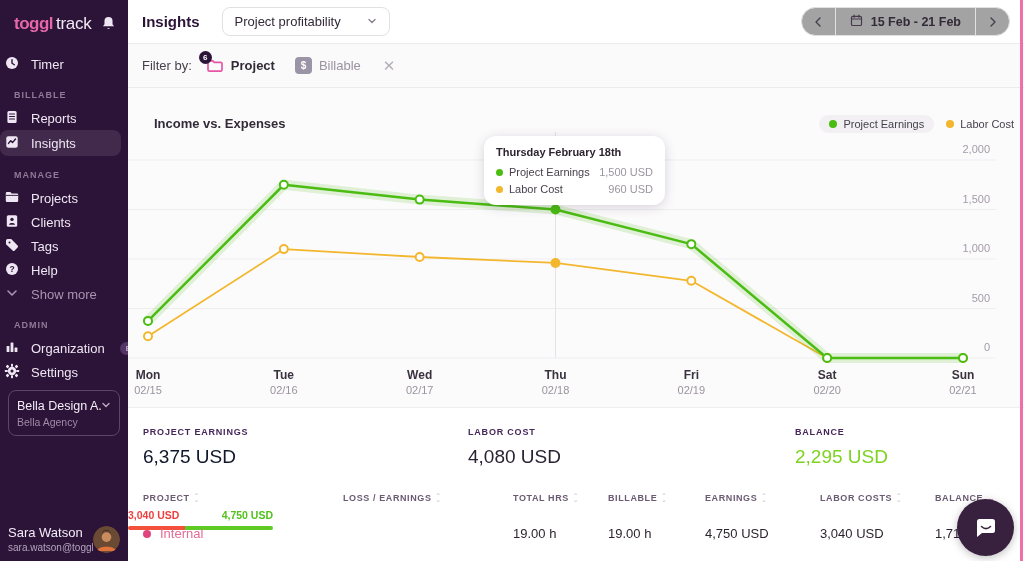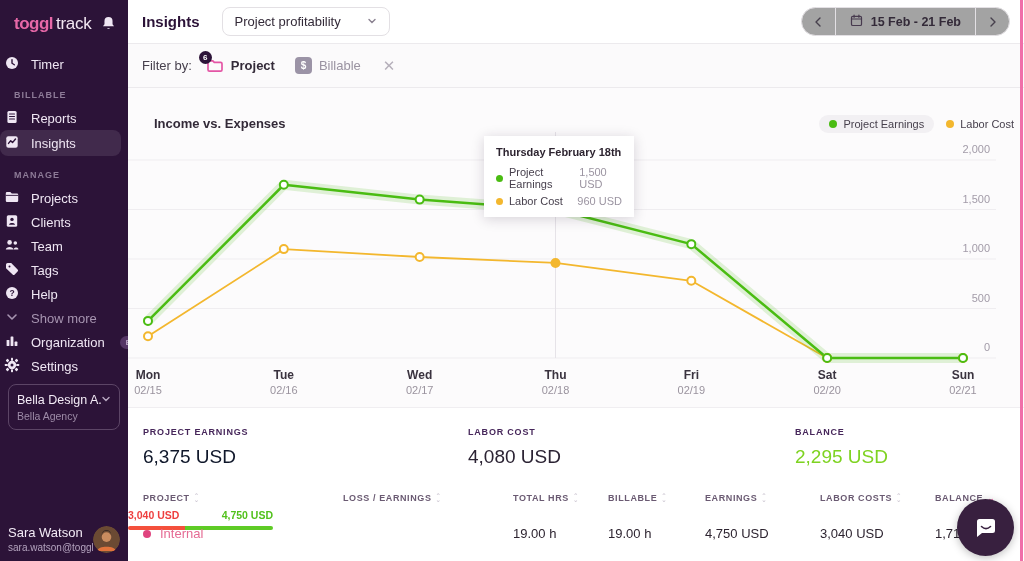--- a/index.html
+++ b/index.html
@@ -48,21 +48,21 @@
   .clear-x { color: #b5afba; font-size: 15px; cursor: pointer; margin-left: 2px; }
 
   .chart-panel { position: absolute; left: 0; top: 88px; width: 100%; height: 320px; background: #fcfbfc; border-bottom: 1px solid #f0eef1; }
   .chart-title { position: absolute; left: 26px; top: 28px; font-size: 13px; font-weight: bold; color: #332a38; }
   .legend { position: absolute; right: 10px; top: 27px; display: flex; align-items: center; gap: 12px; }
   .legend-item { display: flex; align-items: center; gap: 6px; font-size: 11px; color: #47404d; cursor: pointer; }
   .legend-item.pill { background: #f2f0f3; border-radius: 10px; padding: 3px 10px; }
   .ldot { width: 8px; height: 8px; border-radius: 50%; }
   #chart-svg { position: absolute; left: 0; top: 0; }
 
-  .tooltip { position: absolute; left: 356px; top: 48px; width: 150px; background: #fff; border-radius: 0; box-shadow: 0 2px 12px rgba(40,20,50,.18); padding: 10px 12px; z-index: 5; }
+  .tooltip { position: absolute; left: 356px; top: 48px; width: 181px; background: #fff; border-radius: 12px; box-shadow: 0 2px 12px rgba(40,20,50,.18); padding: 10px 12px; z-index: 5; }
   .tt-title { font-size: 11px; font-weight: bold; color: #2d2430; margin-bottom: 8px; }
   .tt-row { display: flex; align-items: center; gap: 6px; font-size: 11px; color: #47404d; margin-top: 5px; }
   .tt-dot { width: 7px; height: 7px; border-radius: 50%; flex: 0 0 auto; }
   .tt-val { margin-left: auto; color: #9b94a1; }
 
   .summary { position: absolute; left: 0; top: 415px; width: 100%; height: 66px; }
   .sum-card { position: absolute; top: 12px; }
   .sum-label { font-size: 9px; font-weight: bold; letter-spacing: 0.8px; color: #46265a; }
   .sum-value { font-size: 19px; color: #2b2333; margin-top: 9px; }
   .sum-0 { left: 15px; } .sum-1 { left: 340px; } .sum-2 { left: 667px; }
@@ -142,48 +142,40 @@
     <div class="side-item">
       <span><svg width="16" height="16" viewBox="0 0 16 16">
             <rect x="2.8" y="2.2" width="10.4" height="11.6" rx="1.6" fill="#efe6f3"></rect>
             <circle cx="8" cy="6.4" r="1.7" fill="#2c1338"></circle>
             <path d="M5 11.8c0-2.4 6-2.4 6 0z" fill="#2c1338"></path>
           </svg></span>
       <span class="lbl">Clients</span>
     </div>
     <div class="side-item">
       <span><svg width="16" height="16" viewBox="0 0 16 16">
-            <circle cx="5.6" cy="5.4" r="2.3" fill="#efe6f3"></circle>
-            <path d="M1.8 12.6c0-3.4 7.6-3.4 7.6 0z" fill="#efe6f3"></path>
-            <circle cx="11.3" cy="6" r="1.8" fill="#efe6f3"></circle>
-            <path d="M9.6 12.6c.3-2.6 4.8-2.6 4.8-.2z" fill="#efe6f3"></path>
-          </svg></span>
-      <span class="lbl">Team</span>
-    </div>
-    <div class="side-item">
-      <span><svg width="16" height="16" viewBox="0 0 16 16">
             <path d="M2 3.6A1.6 1.6 0 0 1 3.6 2h3.6l6.4 6.4a1.5 1.5 0 0 1 0 2.1l-2.9 2.9a1.5 1.5 0 0 1-2.1 0L2 7.2z" fill="#efe6f3"></path>
             <circle cx="5.5" cy="5.5" r="1" fill="#2c1338"></circle>
           </svg></span>
       <span class="lbl">Tags</span>
     </div>
     <div class="side-item">
       <span><svg width="16" height="16" viewBox="0 0 16 16">
             <circle cx="8" cy="8" r="6" fill="#efe6f3"></circle>
             <text x="8" y="11" font-size="8.5" font-weight="bold" fill="#2c1338" text-anchor="middle" font-family="Liberation Sans, sans-serif">?</text>
           </svg></span>
       <span class="lbl">Help</span>
     </div>
     <div class="side-item dim">
       <span><svg width="16" height="16" viewBox="0 0 16 16">
             <path d="M4 6l4 4 4-4" stroke="#a795b1" stroke-width="1.6" fill="none" stroke-linecap="round" stroke-linejoin="round"></path>
           </svg></span>
       <span class="lbl">Show more</span>
     </div>
 
+    <div class="side-section">ADMIN</div>
     <div class="side-item">
       <span><svg width="16" height="16" viewBox="0 0 16 16">
             <rect x="2.6" y="7" width="2.8" height="6" rx="0.6" fill="#efe6f3"></rect>
             <rect x="6.6" y="3.4" width="2.8" height="9.6" rx="0.6" fill="#efe6f3"></rect>
             <rect x="10.6" y="8.6" width="2.8" height="4.4" rx="0.6" fill="#efe6f3"></rect>
           </svg></span>
       <span class="lbl">Organization</span>
       <span class="beta">Beta</span>
     </div>
     <div class="side-item">

